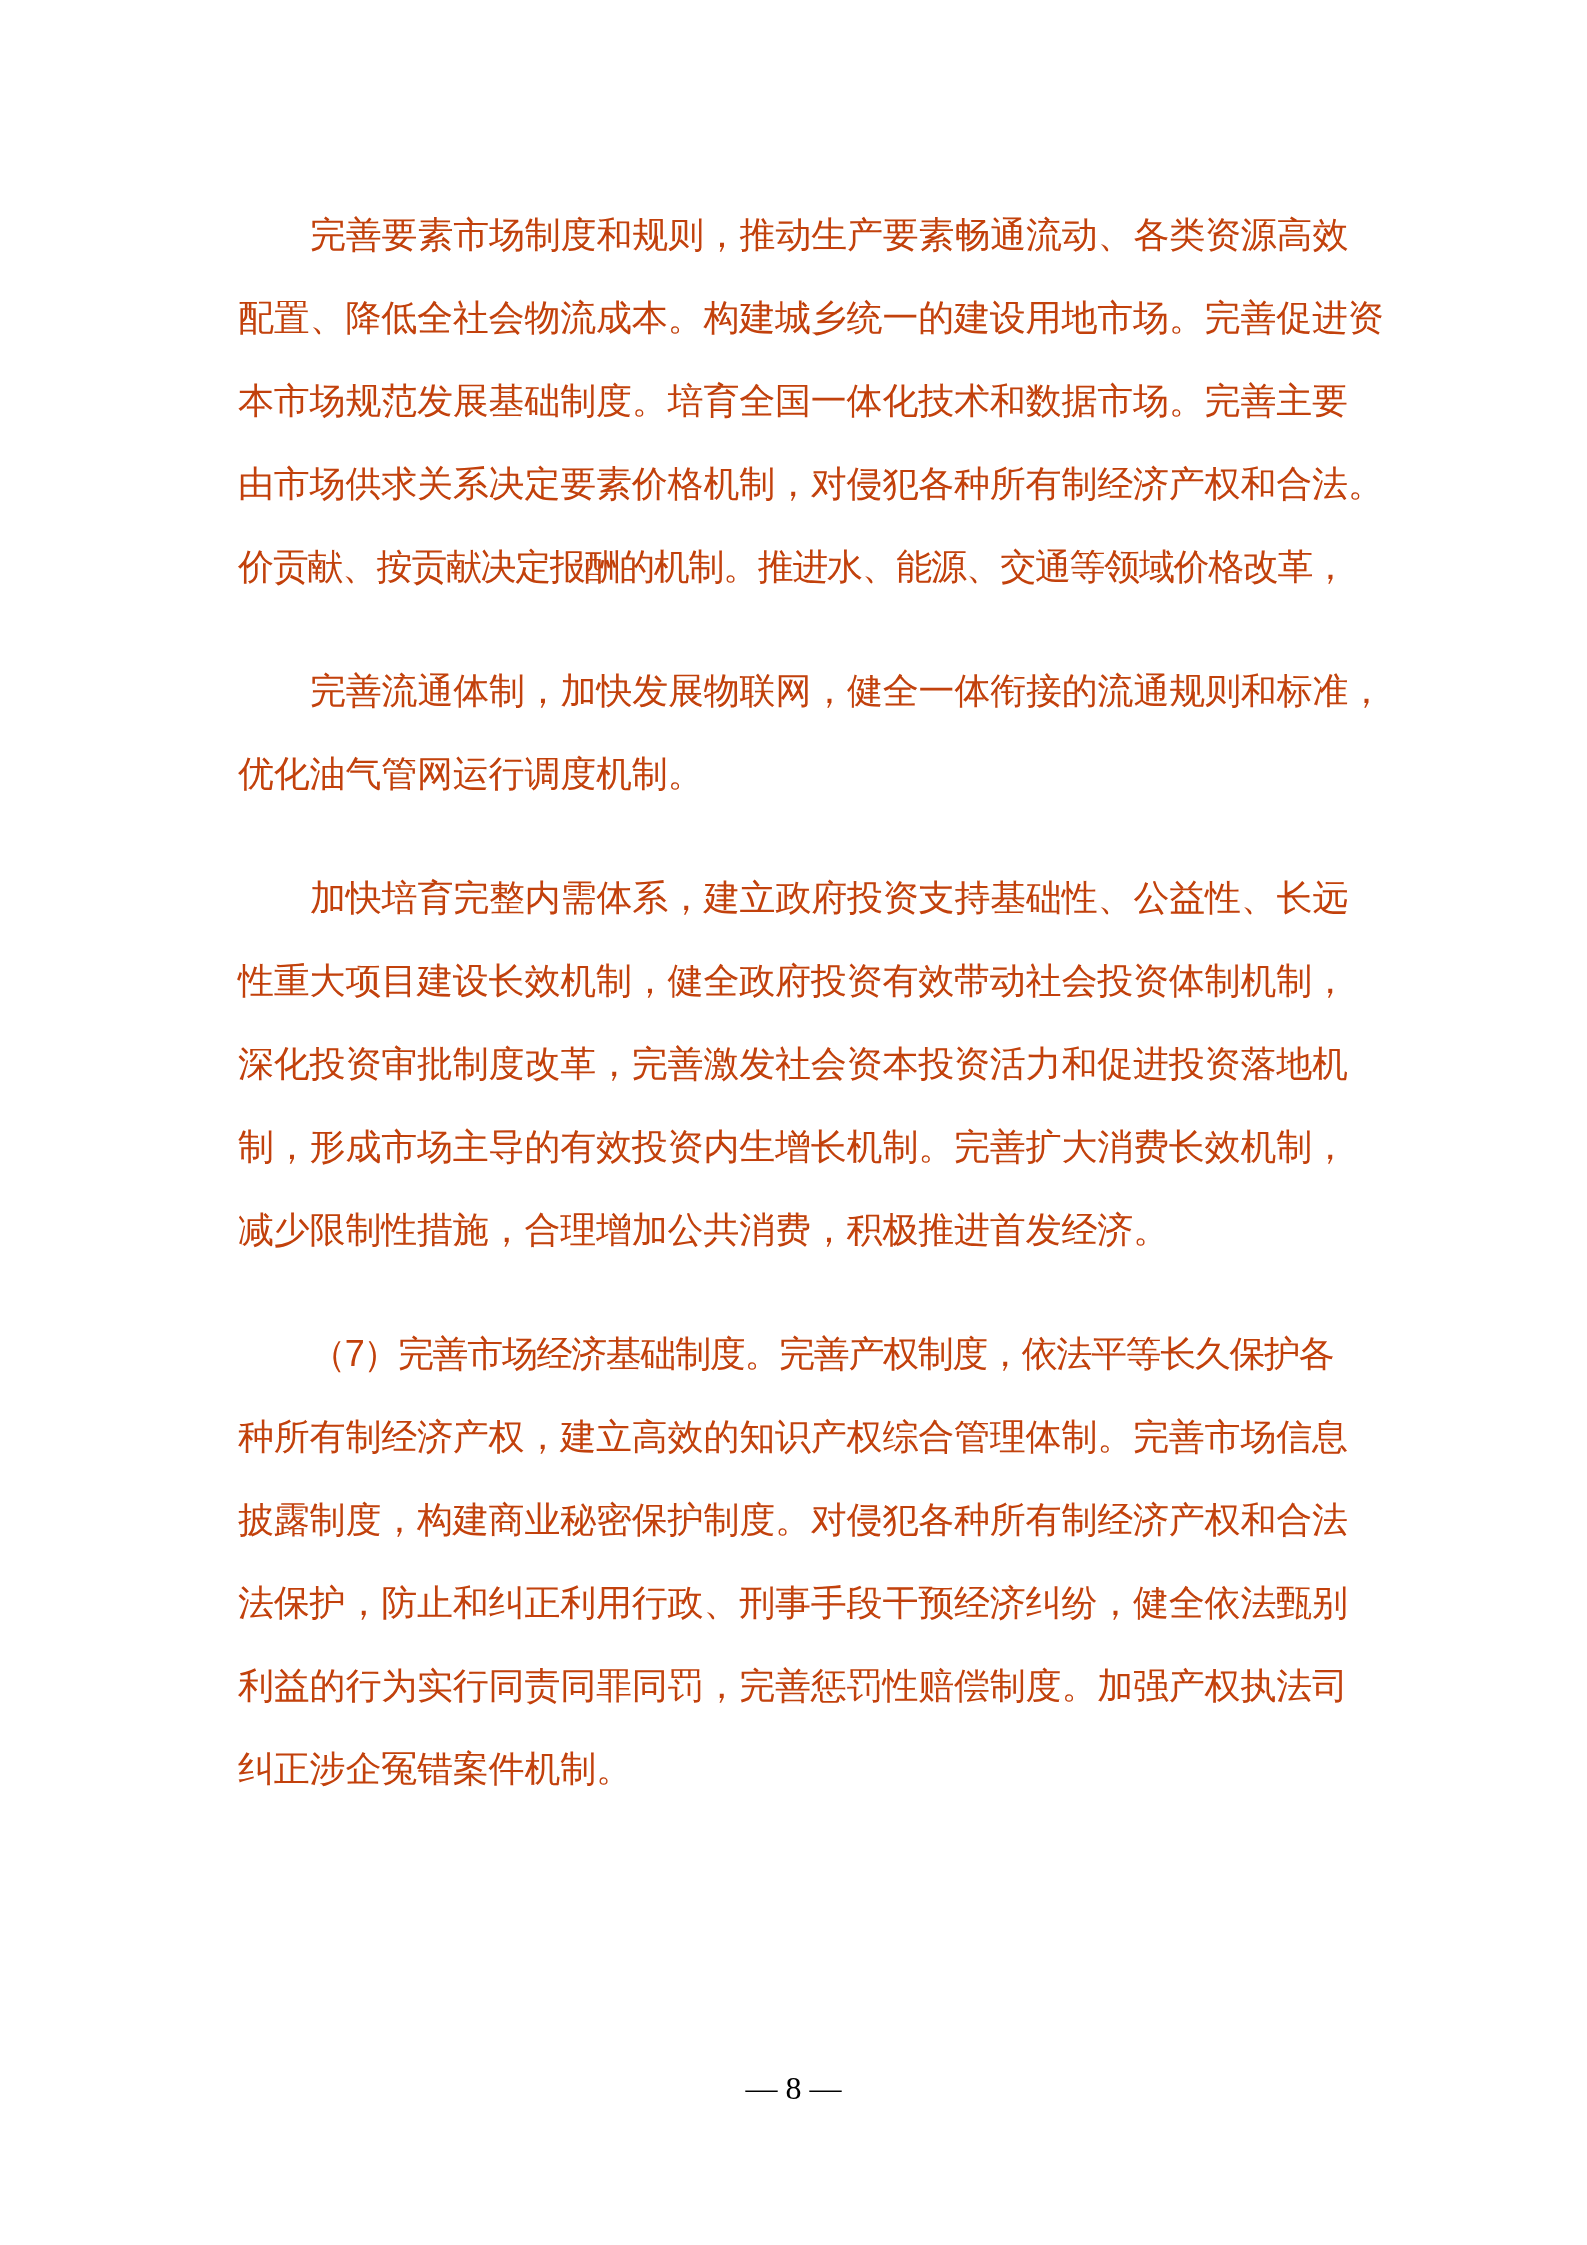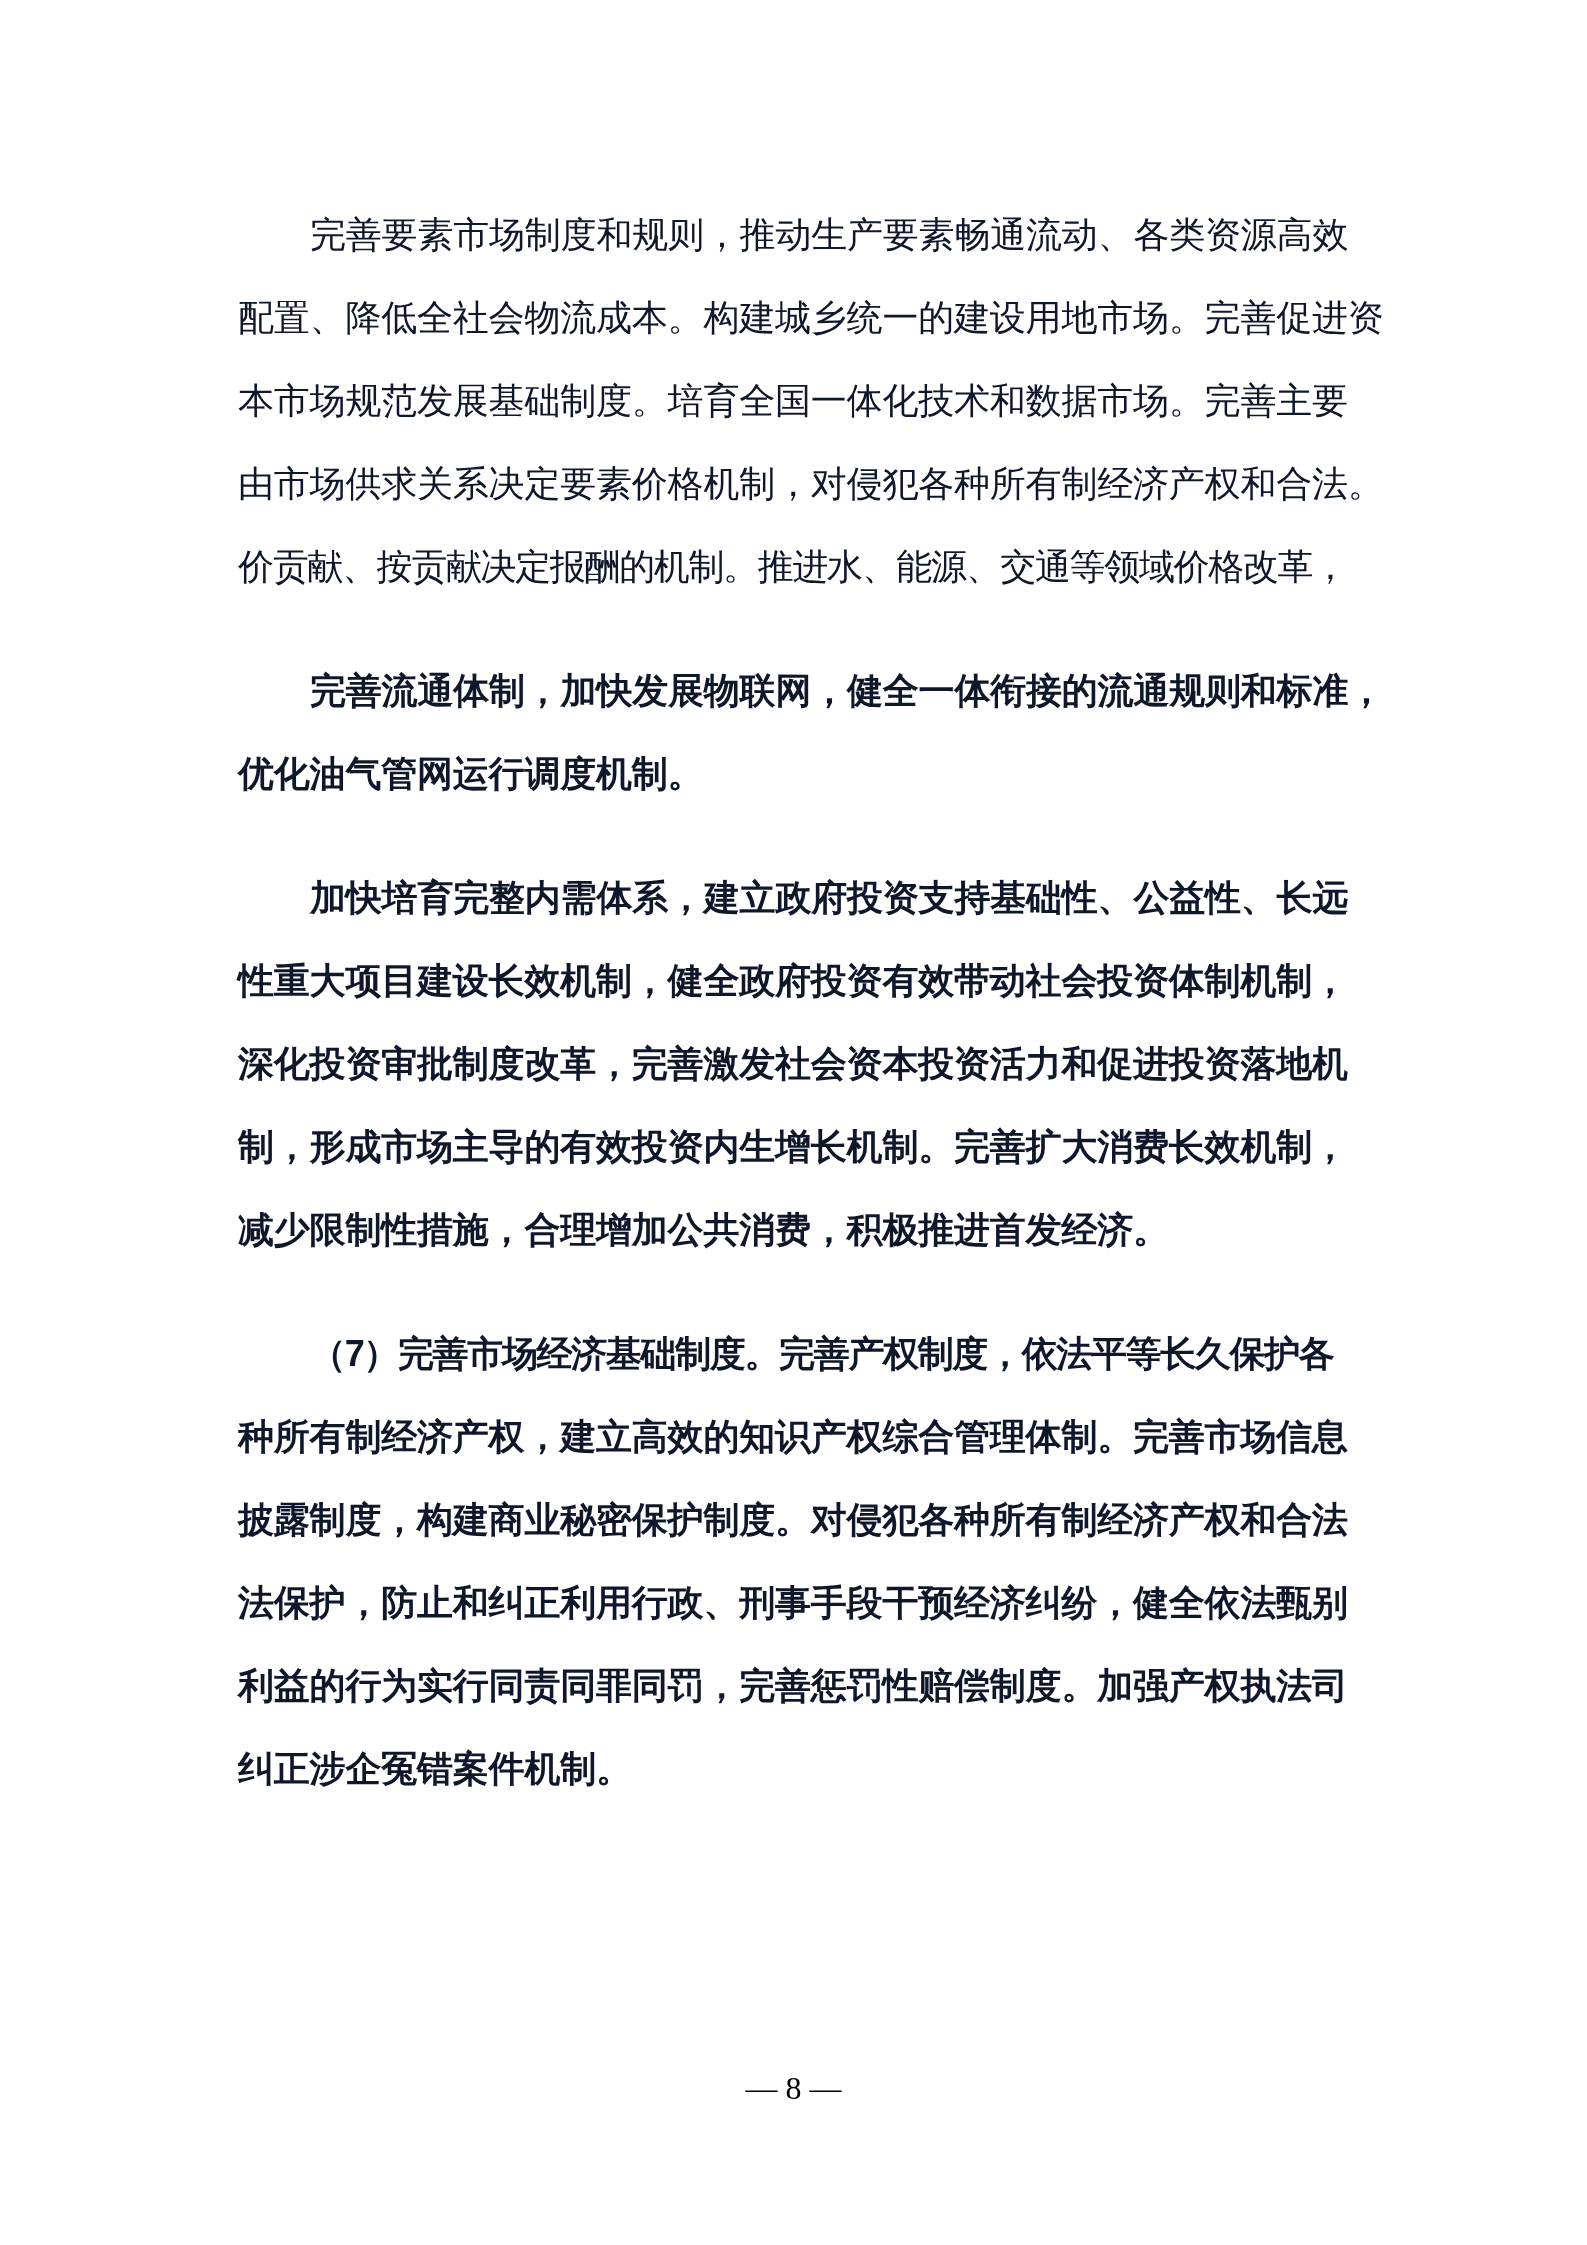--- a/index.html
+++ b/index.html
@@ -20,29 +20,28 @@
     top: 0;
     width: 1587px;
     height: 2245px;
     background: #ffffff;
   }
   .doc-body {
     position: absolute;
     left: 238px;
     top: 193px;
     width: 1109px;
-    color: #0f172a;
+    color: #c2410c;
     font-size: 36px;
   }
   .para {
     margin: 0;
   }
   .para + .para {
     margin-top: 41px;
-    font-weight: bold;
   }
   .line {
     height: 83px;
     line-height: 83px;
     white-space: nowrap;
     letter-spacing: -0.2px;
   }
   .line.indent {
     text-indent: 72px;
   }

